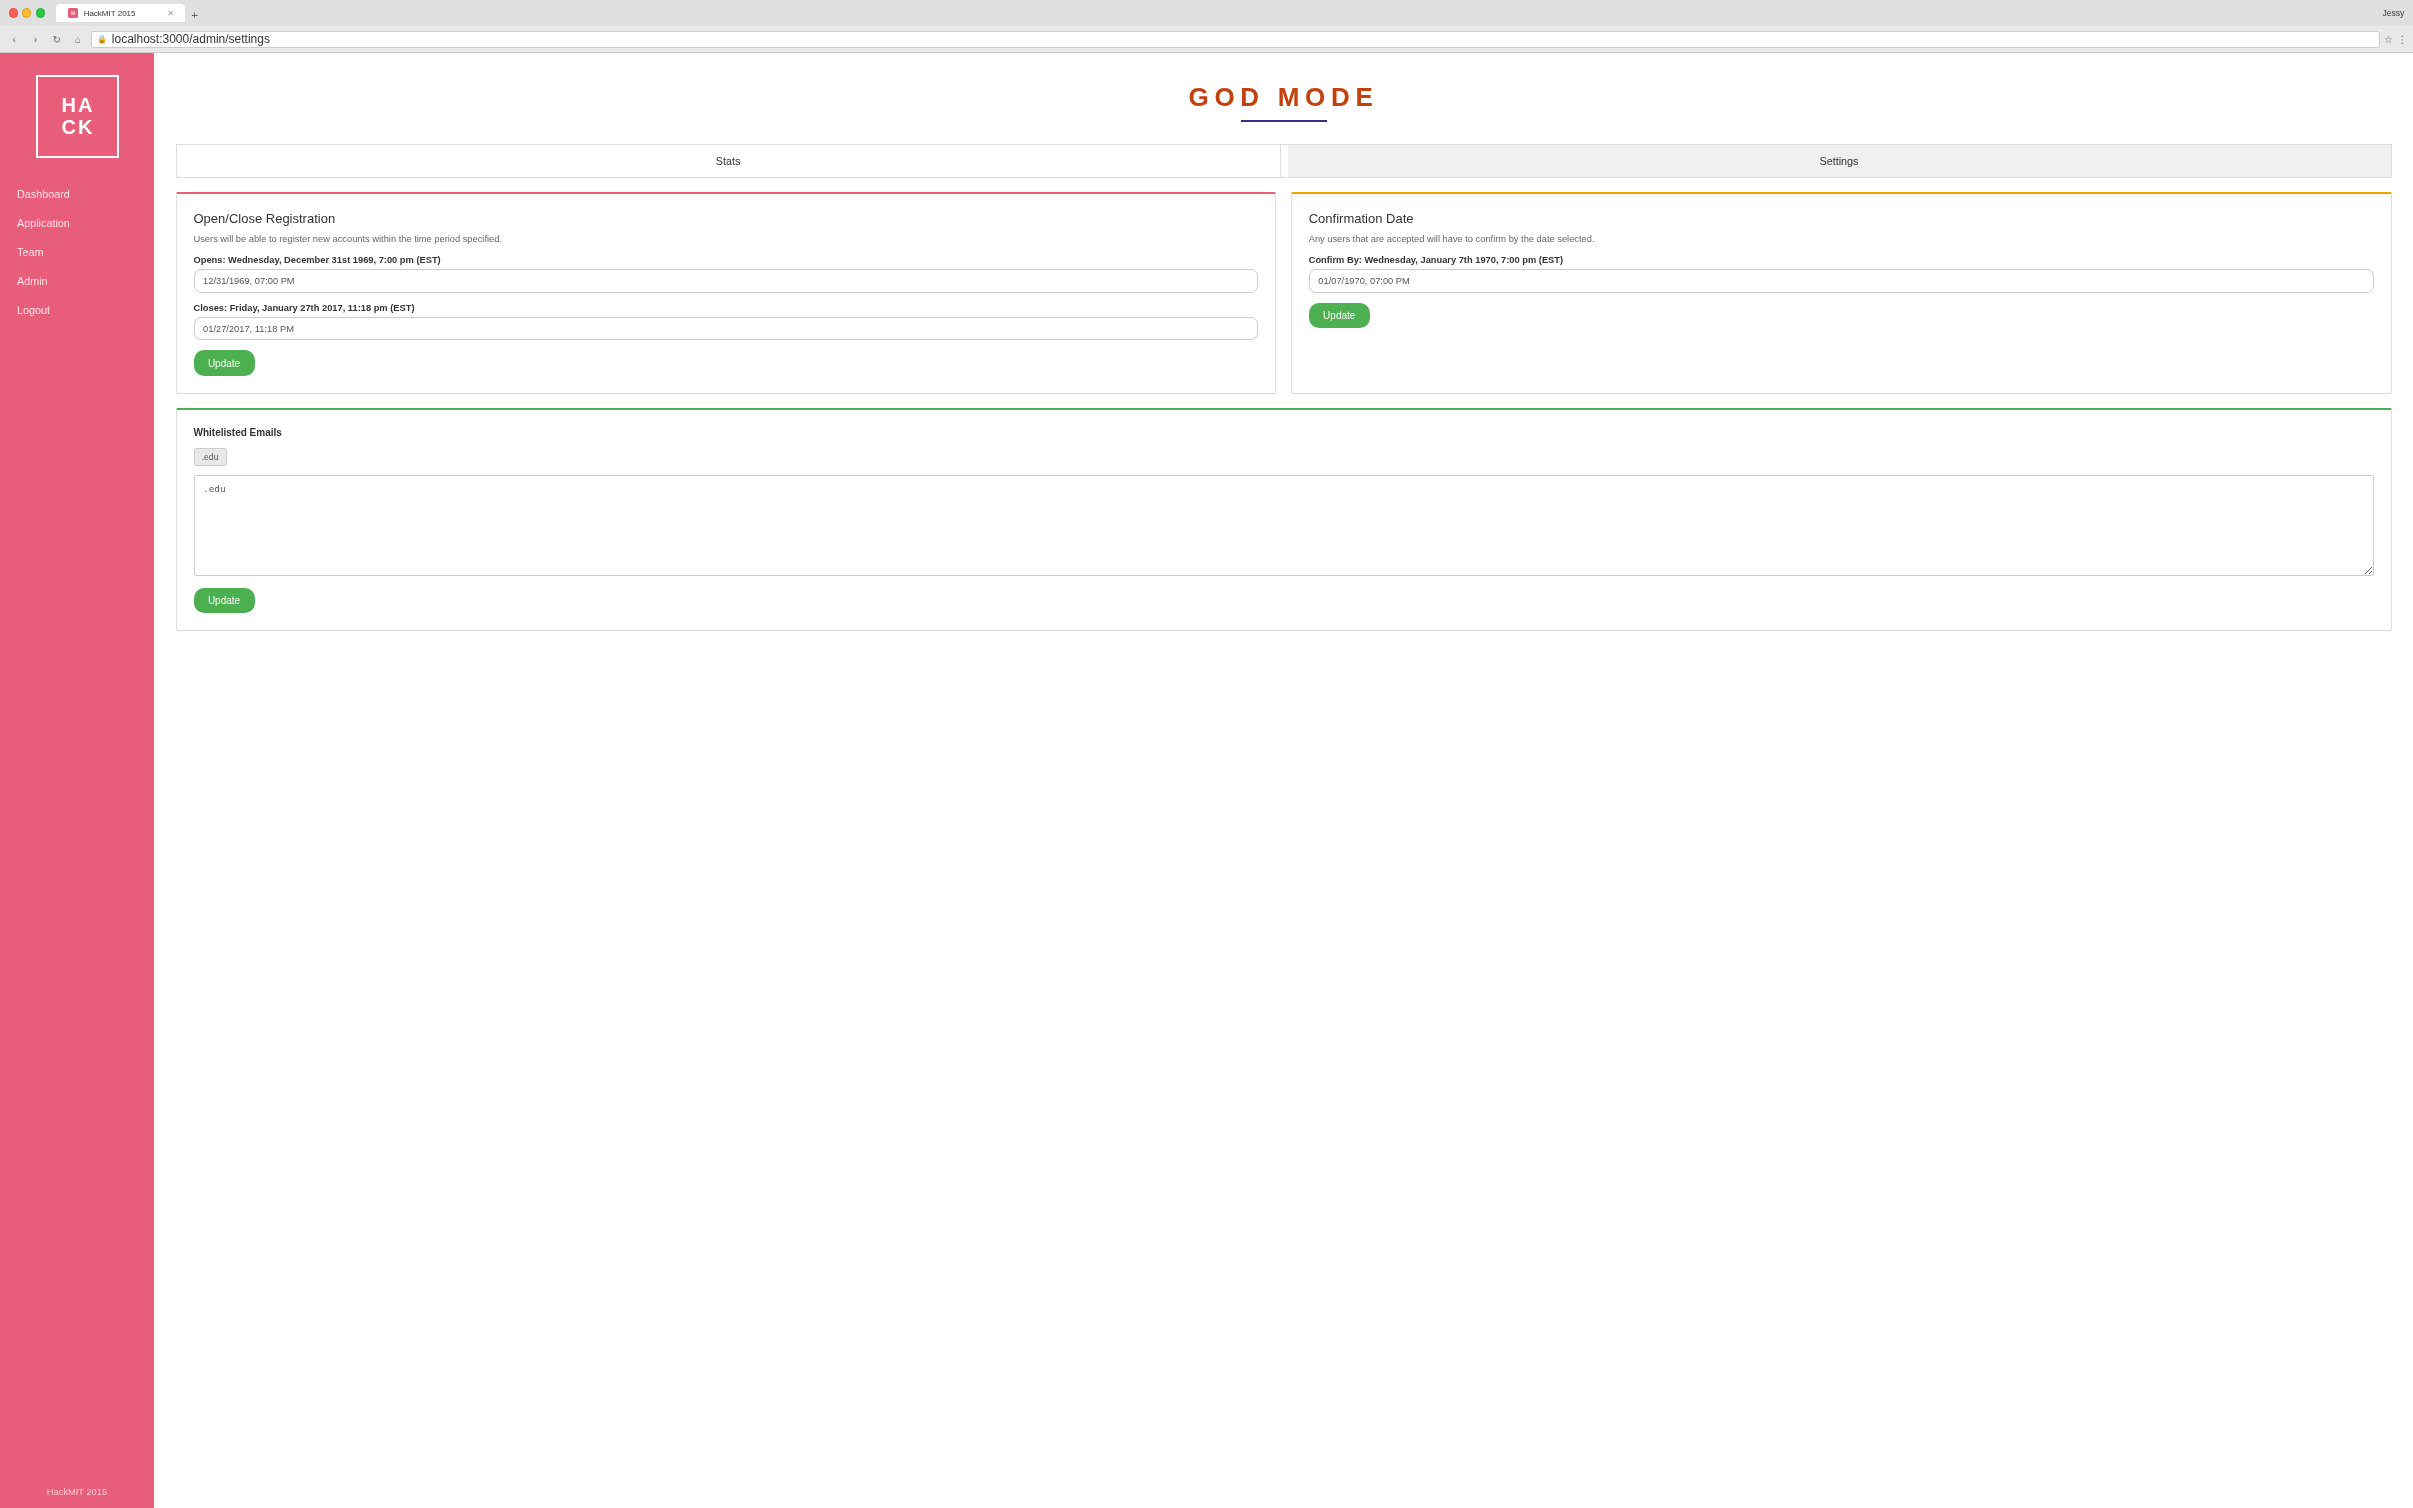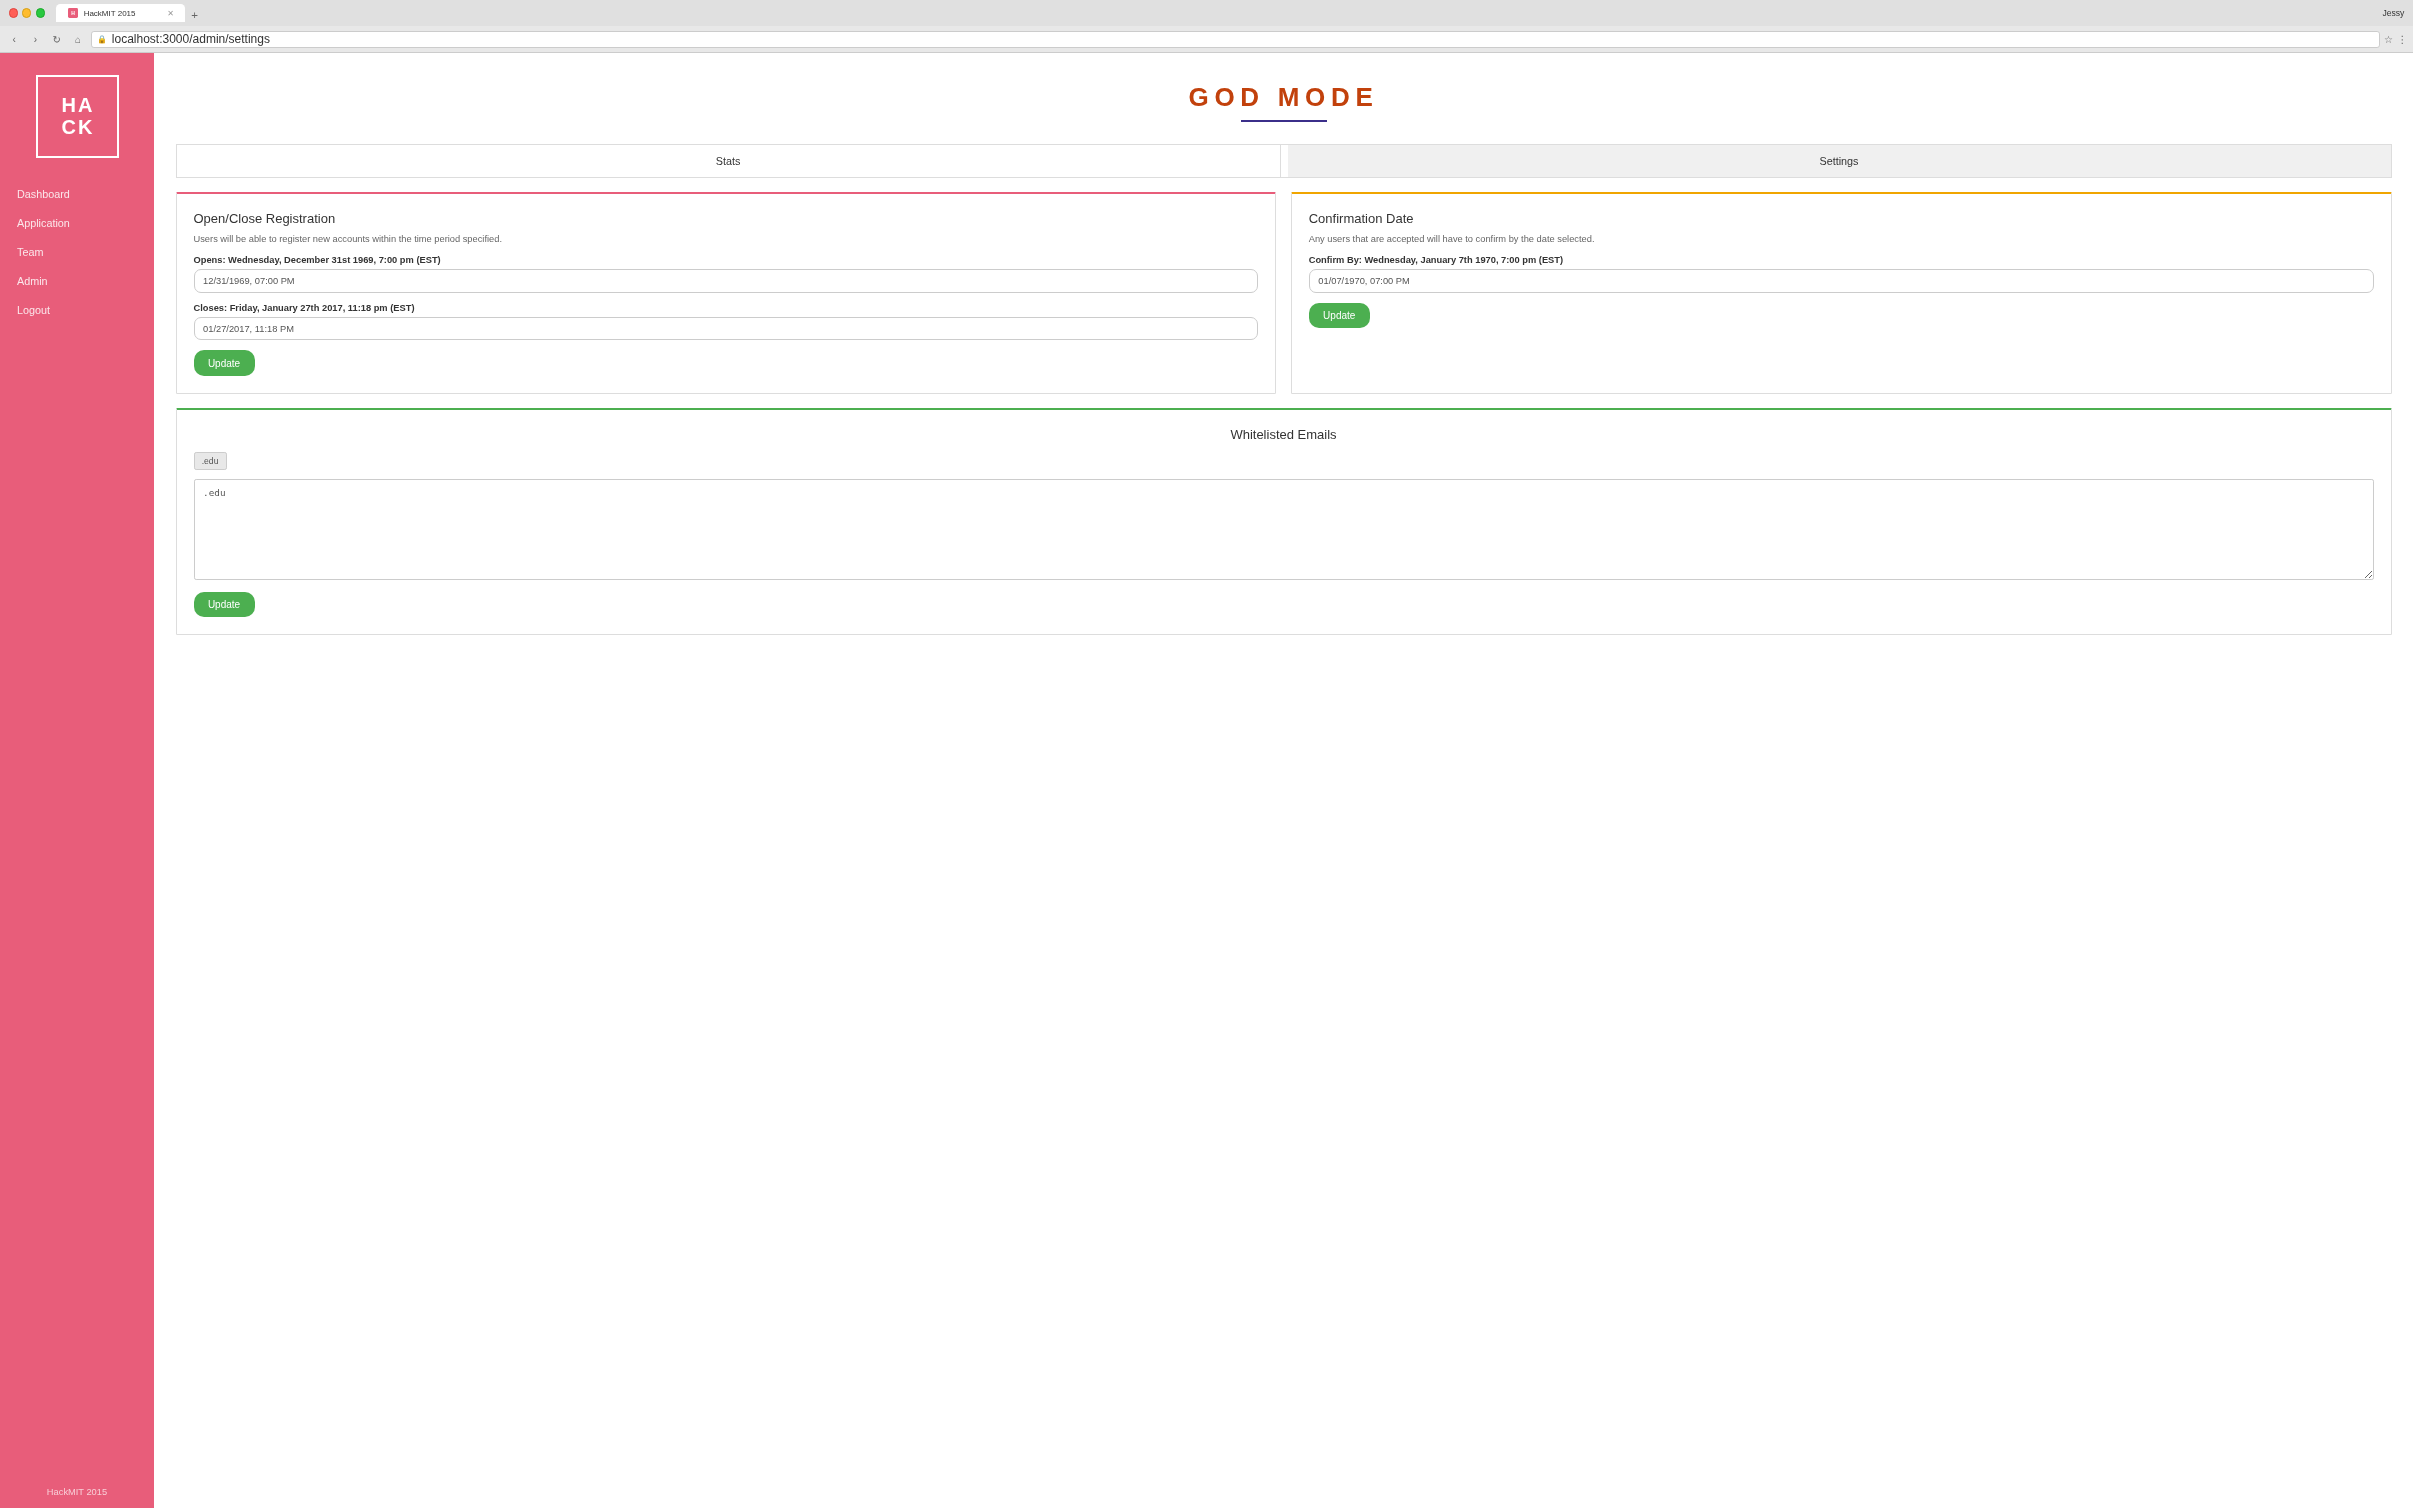--- a/index.html
+++ b/index.html
@@ -66,21 +66,21 @@
     .card-red-top { border-top: 2.2px solid #e85d7a; }
     .card-orange-top { border-top: 2.2px solid #f0a500; }
     .card-title { font-size: 13px; font-weight: 400; color: #333; margin-bottom: 7.2px; }
     .card-desc { font-size: 9.3px; color: #666; margin-bottom: 11.5px; }
     .field-label { font-size: 9.3px; font-weight: 600; color: #333; margin-bottom: 4.3px; }
     .text-input { width: 100%; padding: 5.7px 8.6px; border: 0.7px solid #ccc; border-radius: 7px; font-size: 9.3px; color: #555; background: white; margin-bottom: 10px; }
     .btn-green { background: #4caf50; color: white; border: none; border-radius: 10px; padding: 7.2px 14.4px; font-size: 10px; cursor: pointer; font-weight: 500; }
 
     
     .whitelist-section { border: 0.7px solid #ddd; border-top: 2.2px solid #4caf50; border-radius: 1.4px; padding: 17px; margin-bottom: 14.4px; }
-    .whitelist-title { font-size: 13px; font-weight: 400; color: #333; margin-bottom: 10px; text-align: center; }
+    .whitelist-title { font-size: 10px; font-weight: 700; color: #333; margin-bottom: 10px; }
     .tag { display: inline-block; background: #e8e8e8; border: 0.7px solid #ccc; border-radius: 2.2px; padding: 2.9px 7.2px; font-size: 8.6px; color: #555; margin-bottom: 8.6px; }
     .whitelist-textarea { width: 100%; height: 101px; border: 0.7px solid #ccc; border-radius: 2.2px; padding: 7.2px 8.6px; font-size: 9.3px; color: #555; resize: vertical; margin-bottom: 10px; }
   </style>
 </head>
 <body>
 
 <div class="browser-chrome">
   <div class="browser-titlebar">
     <div class="traffic-lights">
       <div class="traffic-light tl-red"></div>

